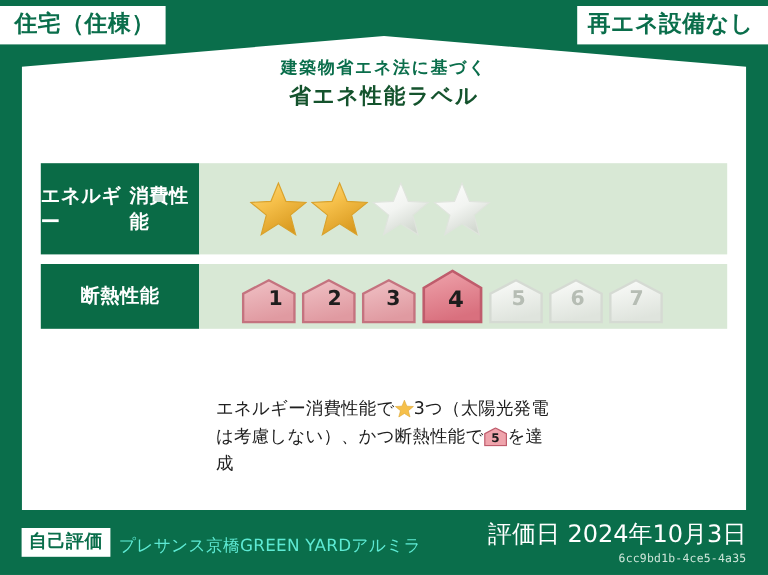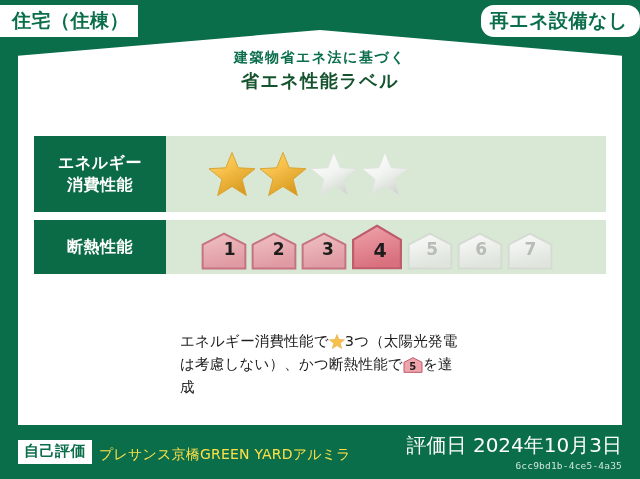--- a/index.html
+++ b/index.html
@@ -12,21 +12,21 @@
   .label-root{position:relative;width:640px;height:479px;background:#0a6e4b;}
 
   
   .corner-badge{
     position:absolute;top:5px;background:#ffffff;
     color:#0a6e4b;font-weight:bold;font-size:19px;
     padding:5px 9px 6px 9px;letter-spacing:.5px;white-space:nowrap;
     line-height:1.1;
   }
   .corner-left{left:0;padding-left:12px;}
-  .corner-right{right:0;padding-right:12px;border-radius:13px;}
+  .corner-right{right:0;padding-right:12px;}
 
   
   .sheet{
     position:absolute;left:18px;right:18px;top:30px;bottom:54px;
     background:#ffffff;
     clip-path:polygon(0% 100%, 0% 6.5%, 50% 0%, 100% 6.5%, 100% 100%);
   }
 
   .title-wrap{position:absolute;left:0;right:0;top:20px;text-align:center;}
   .title-small{
@@ -36,21 +36,21 @@
   .title-main{
     color:#14532d;font-size:18px;font-weight:bold;letter-spacing:1.5px;
     margin-top:6px;line-height:1.1;
   }
 
   
   .rows{position:absolute;left:16px;right:16px;top:106px;}
   .row{display:flex;align-items:stretch;margin-bottom:8px;}
   .row-label{
     width:132px;min-height:76px;background:#0a6b46;color:#fff;
-    display:flex;flex-direction:column;align-items:center;justify-content:center;
+    display:flex;flex-direction:row;align-items:center;justify-content:center;
     font-weight:bold;font-size:16px;line-height:1.35;letter-spacing:.5px;
     flex:0 0 132px;
   }
   .row-label span{display:block;}
   .row-value{
     flex:1;background:#d8e8d5;display:flex;align-items:center;
     padding-left:42px;
   }
   .row-energy .row-value{min-height:76px;}
   .row-insul .row-label{min-height:54px;flex:0 0 132px;}
@@ -90,21 +90,21 @@
   .footer{
     position:absolute;left:0;right:0;bottom:0;height:54px;background:#0a6e4b;
     display:flex;align-items:center;
   }
   .footer-left{display:flex;align-items:flex-end;margin-left:18px;}
   .self-badge{
     background:#ffffff;color:#0a6e4b;font-weight:bold;font-size:15px;
     padding:3px 6px;line-height:1.15;letter-spacing:.5px;
   }
   .prop-name{
-    color:#fde047;font-size:14px;margin-left:7px;letter-spacing:.2px;
+    color:#5eead4;font-size:14px;margin-left:7px;letter-spacing:.2px;
     white-space:nowrap;
   }
   .footer-right{margin-left:auto;margin-right:18px;text-align:right;}
   .eval-date{color:#ffffff;font-size:20px;line-height:1.2;white-space:nowrap;}
   .eval-id{color:#cfe6da;font-size:9.5px;margin-top:3px;letter-spacing:.2px;
            font-family:"DejaVu Sans Mono","Liberation Mono",monospace;}
 </style>
 </head>
 <body>
 

